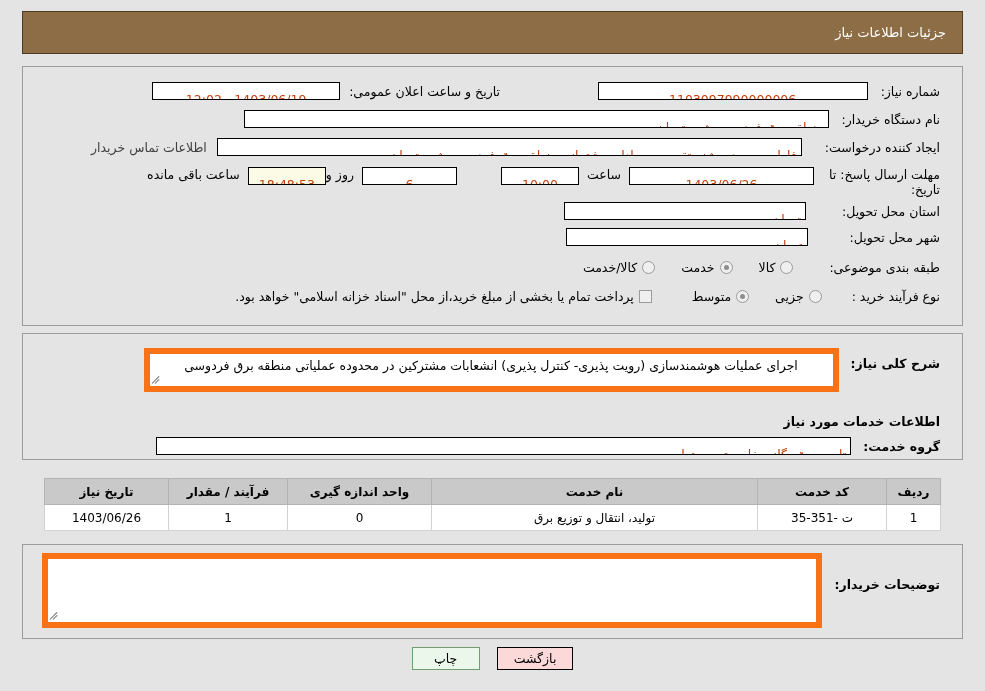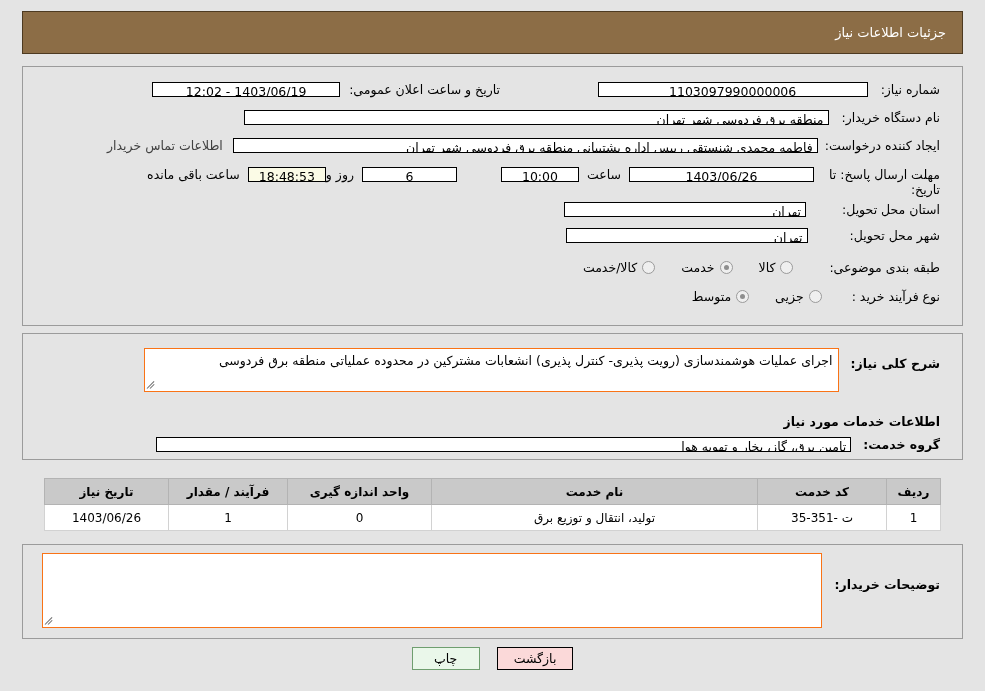--- a/index.html
+++ b/index.html
@@ -105,42 +105,43 @@
   }
   .lbl-bold { font-weight: bold; }
 
   .fld {
     background: #ffffff;
     border: 1px solid #000000;
     box-sizing: border-box;
     height: 15px;
     line-height: 18px;
     font-size: 12.5px;
-    padding: 0 4px;
-    color: #000000;
+    padding: 8px 4px;
+    color: #c2410c;
     overflow: hidden;
     text-overflow: clip;
     white-space: nowrap;
     display: block;
   }
   .fld.center { text-align: center; }
   .fld.right  { text-align: right; }
   .fld.yellow { background: #fbfbe6; }
 
   
   .area {
     background: #ffffff;
-    border: 1px solid #f97316;
+    border: 6px solid #f97316;
     box-sizing: border-box;
     font-size: 12.5px;
     line-height: 17px;
     padding: 3px 5px 0 5px;
     color: #000;
     position: relative;
     overflow: hidden;
+    text-align: center;
   }
   .area .grip {
     position: absolute;
     left: 2px;
     bottom: 1px;
     width: 10px;
     height: 10px;
     pointer-events: none;
   }
   .area .grip:before,
@@ -286,21 +287,21 @@
     <span class="fld center" style="width:188px; margin-right:9px;">1403/06/19 - 12:02</span>
   </div>
 
   <div class="row" style="top:110px; right:45px;">
     <span class="lbl">نام دستگاه خریدار:</span>
     <span class="fld right" style="width:585px; margin-right:13px;">منطقه برق فردوسی شهر تهران</span>
   </div>
 
   <div class="row" style="top:138px; right:45px;">
     <span class="lbl">ایجاد کننده درخواست:</span>
-    <span class="fld right" style="width:585px; margin-right:7px;">فاطمه محمدی شنستقی رییس اداره پشتیبانی منطقه برق فردوسی شهر تهران</span>
+    <span class="fld right" style="width:585px; margin-right:23px;">فاطمه محمدی شنستقی رییس اداره پشتیبانی منطقه برق فردوسی شهر تهران</span>
     <a class="link" style="margin-right:10px;" href="#">اطلاعات تماس خریدار</a>
   </div>
 
   <div class="row" style="top:167px; right:45px; align-items:flex-start;">
     <span class="lbl" style="display:block; width:118px; line-height:15px; white-space:normal; text-align:right;">مهلت ارسال پاسخ: تا تاریخ:</span>
     <span class="fld center" style="width:185px; margin-right:8px;">1403/06/26</span>
     <span class="lbl" style="margin-right:8px;">ساعت</span>
     <span class="fld center" style="width:78px; margin-right:8px;">10:00</span>
     <span class="fld center" style="width:95px; margin-right:44px;">6</span>
     <span class="lbl" style="margin-right:8px;">روز و</span>
@@ -340,20 +341,24 @@
     <span class="lbl">نوع فرآیند خرید :</span>
     <span style="margin-right:30px; display:inline-flex; align-items:center;">
       <span class="radio-item">
         <span class="radio"></span>
         <span>جزیی</span>
       </span>
       <span class="radio-item">
         <span class="radio checked"></span>
         <span>متوسط</span>
       </span>
+    </span>
+    <span class="radio-item" style="margin-right:14px;">
+      <span class="checkbox"></span>
+      <span>پرداخت تمام یا بخشی از مبلغ خرید،از محل "اسناد خزانه اسلامی" خواهد بود.</span>
     </span>
   </div>
 
   <div class="panel panel-2"></div>
 
   <div class="row" style="top:348px; right:45px; align-items:flex-start;">
     <span class="lbl lbl-bold" style="padding-top:8px;">شرح کلی نیاز:</span>
     <span class="area" style="width:695px; height:44px; margin-right:12px;">
       <span>اجرای عملیات هوشمندسازی (رویت پذیری- کنترل پذیری) انشعابات مشترکین در محدوده عملیاتی منطقه برق فردوسی</span>
       <span class="grip"></span>

